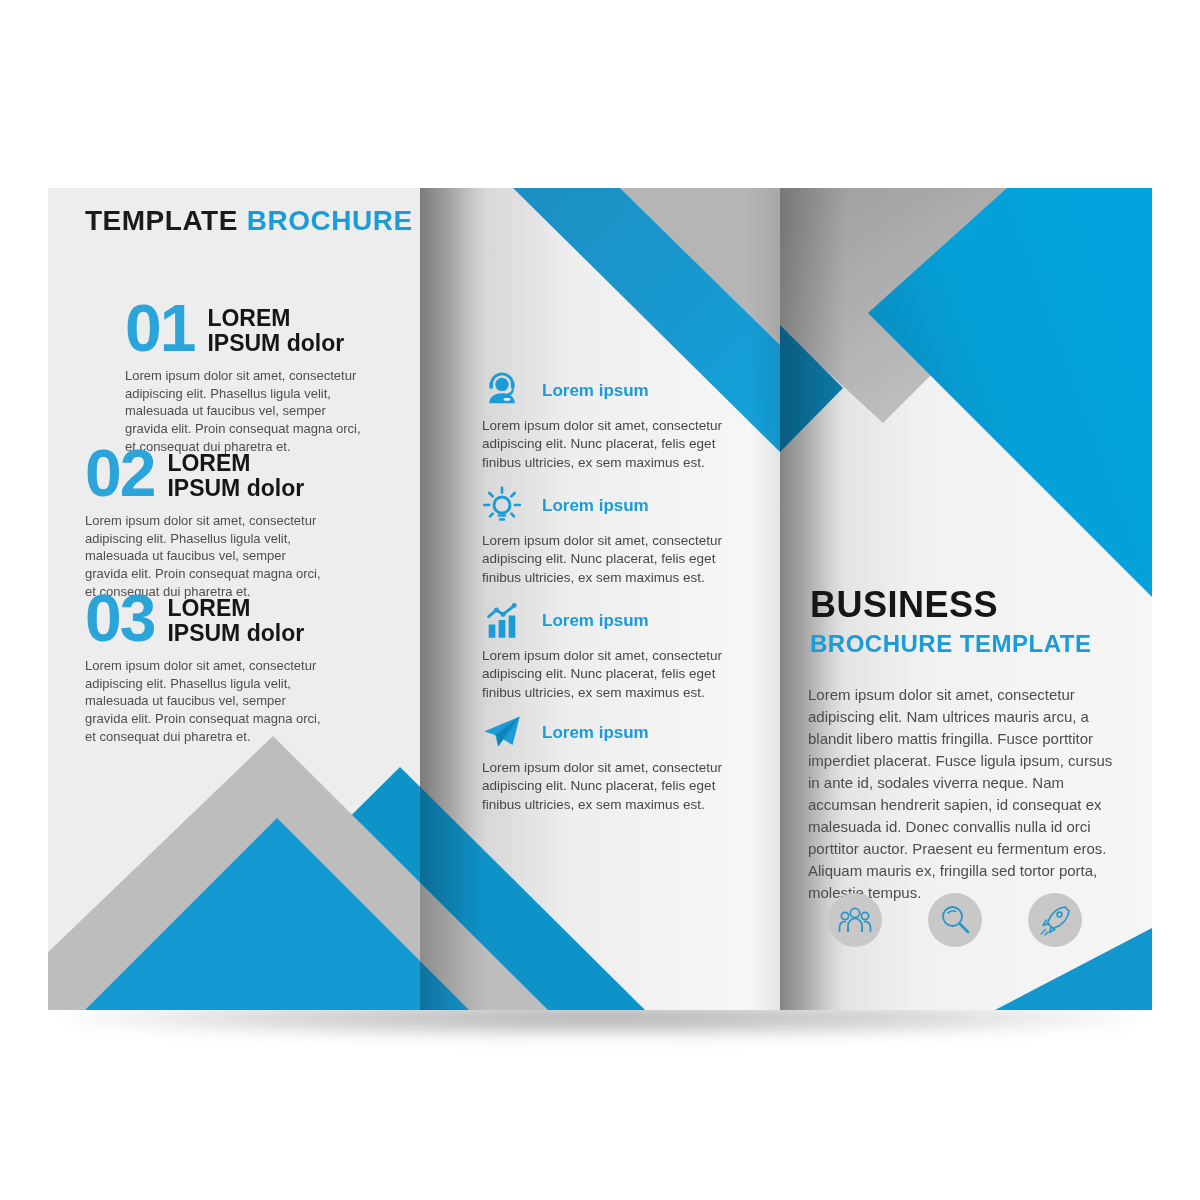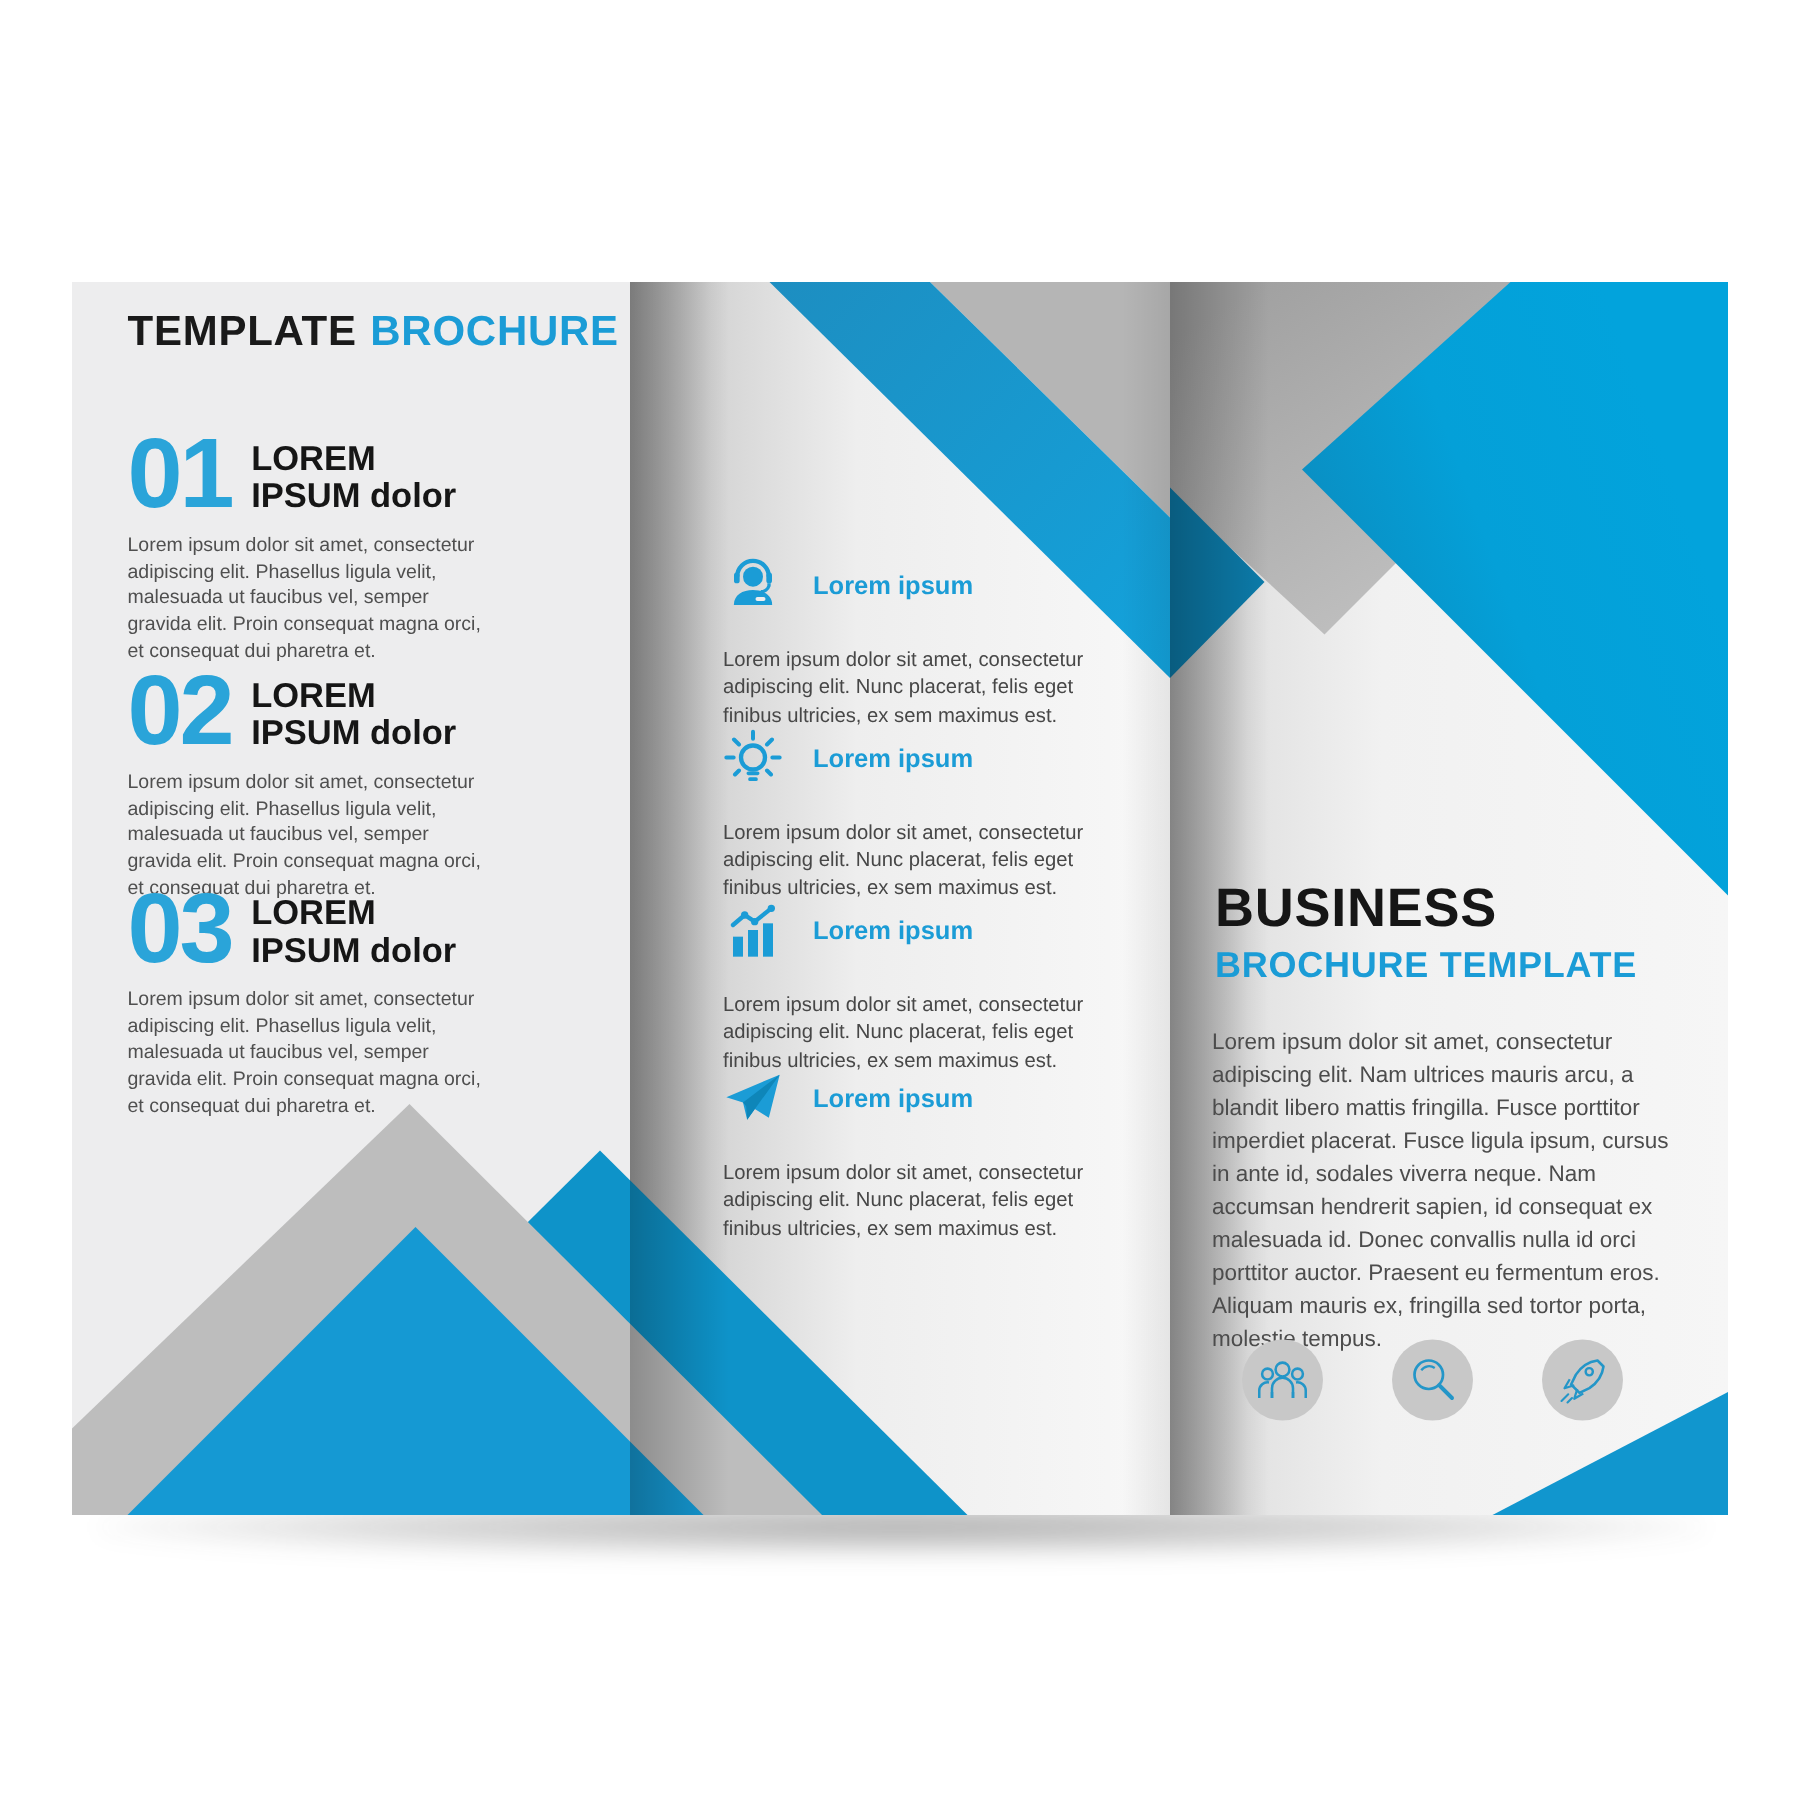--- a/index.html
+++ b/index.html
@@ -9,32 +9,32 @@
   .artwork{position:absolute;left:0;top:0;width:1104px;height:822px;display:block;}
   .floor-shadow{position:absolute;left:66px;top:998px;width:1070px;height:40px;
      background:radial-gradient(ellipse at center, rgba(40,40,40,.38) 0%, rgba(40,40,40,.18) 45%, rgba(0,0,0,0) 75%);
      filter:blur(7px);}
   .txt{position:absolute;}
   
   .main-title{left:85px;top:206px;font-size:28px;font-weight:bold;letter-spacing:.5px;line-height:1.1;white-space:nowrap;}
   .main-title .t-dark{color:#1a1a1a;}
   .main-title .t-blue{color:#1b9cd6;margin-left:9px;}
   .section{left:85px;width:242px;}
-  .sec-1{top:288px;} .sec-2{top:446px;} .sec-3{top:591px;}
+  .sec-1{top:301px;margin-left:40px;} .sec-2{top:446px;} .sec-3{top:591px;}
   .sec-head{display:flex;align-items:flex-start;}
   .sec-num{font-size:66px;font-weight:bold;color:#2aa4d9;line-height:.82;letter-spacing:-2px;}
   .sec-titles{margin-left:13px;padding-top:5px;font-size:23px;font-weight:bold;color:#161616;line-height:1.1;}
   .sec-body{margin:10px 0 0 0;font-size:13px;line-height:1.38;color:#4f4f4f;width:240px;}
   
   .feature{left:482px;width:250px;}
   .feat-1{top:370px;} .feat-2{top:485px;} .feat-3{top:600px;} .feat-4{top:712px;}
   .feat-head{display:flex;align-items:flex-start;}
   .feat-icon{width:40px;height:40px;flex:0 0 40px;}
   .feat-title{margin-left:20px;padding-top:11px;font-size:17px;font-weight:bold;color:#1b9cd6;}
-  .feat-body{margin:21px 0 0 0;font-size:13.5px;line-height:1.37;color:#474747;width:250px;}
+  .feat-body{margin:7px 0 0 0;font-size:13.5px;line-height:1.37;color:#474747;width:250px;}
   
   .biz-title{left:810px;top:584px;font-size:36px;font-weight:bold;color:#161616;letter-spacing:.5px;}
   .biz-sub{left:810px;top:630px;font-size:24px;font-weight:bold;color:#1b9cd6;letter-spacing:.5px;}
   .biz-body{left:808px;top:669px;width:316px;font-size:15px;line-height:1.47;color:#4c4c4c;}
   .icon-row{left:828px;top:893px;display:flex;}
   .icon-circle{width:54px;height:54px;border-radius:50%;background:#c8c8c8;display:flex;
                align-items:center;justify-content:center;margin-right:46px;}
   .icon-circle:last-child{margin-right:0;}
   .icon-circle svg{display:block;}
 </style>

